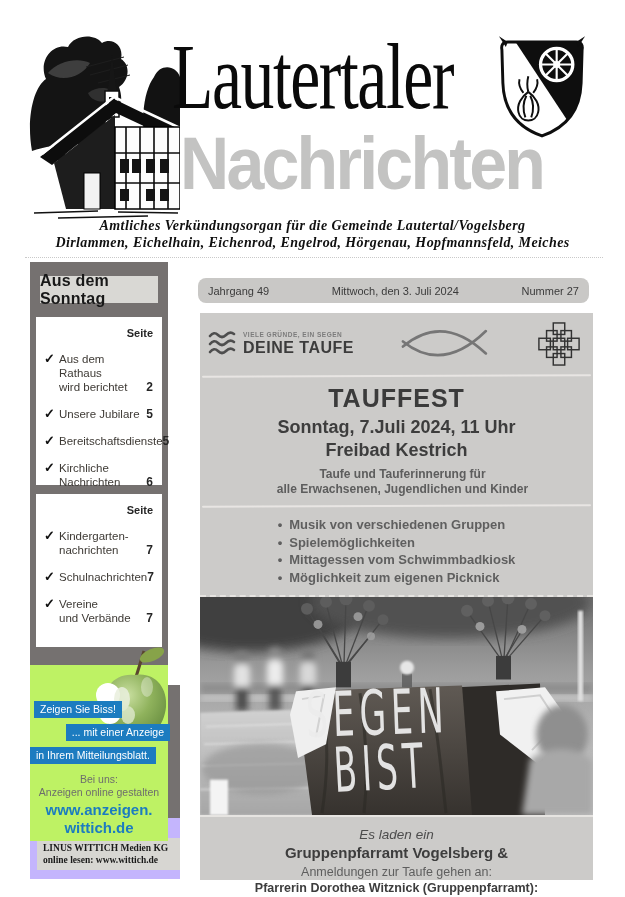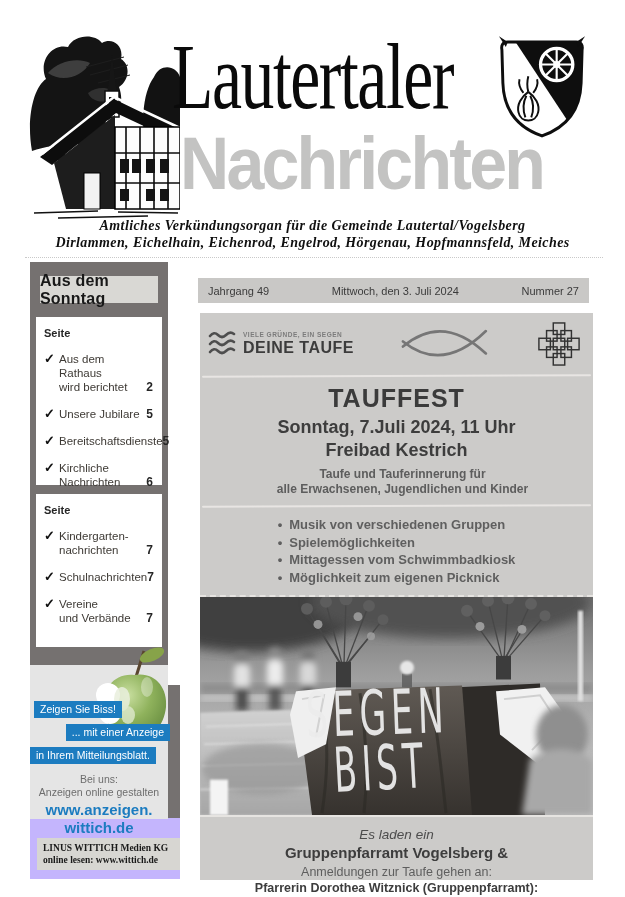--- a/index.html
+++ b/index.html
@@ -18,38 +18,38 @@
   .tagline { position:absolute; left:20px; width:585px; text-align:center;
     font-family:"Liberation Serif", serif; font-style:italic; font-weight:bold;
     font-size:14px; color:#101010; letter-spacing:0.4px; }
   .tagline1 { top:211px; }
   .tagline2 { top:228px; }
   .perf-line { position:absolute; left:25px; top:250px; width:578px; border-top:1px dotted #c9c9c9; }
 
   
   .issue-bar { position:absolute; left:198px; top:271px; width:391px; height:25px; background:#c9c8c6;
     display:flex; align-items:center; justify-content:space-between; padding:0 10px;
-    font-size:11px; color:#3b3b3b; }
+    font-size:11px; color:#3b3b3b;border-radius:8px; }
 
   
   .side-col { position:absolute; left:30px; top:255px; width:138px; height:403px; background:#757170; }
   .side-title { position:absolute; left:10px; top:14px; width:118px; height:27px; background:#d9d8d4;
     display:flex; align-items:center; justify-content:center;
     font-weight:bold; font-size:16px; color:#181818; letter-spacing:0.2px; }
   .toc-box { position:absolute; left:6px; width:126px; background:#fff; padding:10px 9px 8px 8px; }
   .toc-box1 { top:55px; height:168px; }
   .toc-box2 { top:232px; height:153px; }
-  .toc-seite { font-weight:bold; font-size:11px; color:#262626; margin-bottom:13px; }
+  .toc-seite { text-align:right; font-weight:bold; font-size:11px; color:#262626; margin-bottom:13px; }
   .toc-item { display:flex; margin-bottom:13px; }
   .toc-chk { width:15px; font-size:13px; font-weight:bold; color:#111; flex:none; align-self:flex-start; line-height:13px; }
   .toc-lines { flex:1; font-size:11.5px; color:#3e3a35; line-height:14px; }
   .toc-page { font-weight:bold; font-size:12px; color:#262626; align-self:flex-end; line-height:14px; }
 
   
-  .ad-box { position:absolute; left:30px; top:658px; width:138px; height:154px; background:#e5e5e5; z-index:2; }
+  .ad-box { position:absolute; left:30px; top:658px; width:138px; height:176px; background:#bef264; z-index:2; }
   .ad-shadow-right { position:absolute; left:168px; top:678px; width:12px; height:133px; background:#757170; }
   .apple-svg { position:absolute; left:62px; top:-22px; width:84px; height:108px; z-index:1; }
   .ribbon { position:absolute; background:#1c7cc0; color:#fff; font-size:10.5px; padding:2px 6px 3px 6px; z-index:3; white-space:nowrap; }
   .ribbon1 { left:4px; top:36px; }
   .ribbon2 { right:-2px; top:59px; }
   .ribbon3 { left:0px; top:82px; }
   .ad-small { position:absolute; left:0; width:100%; text-align:center; font-size:10.5px; color:#6d6d6d; z-index:3; }
   .ad-s1 { top:108px; }
   .ad-s2 { top:121px; }
   .ad-url { position:absolute; left:0; width:100%; text-align:center; font-weight:bold; font-size:15px; color:#1c7cc0; z-index:3; }

